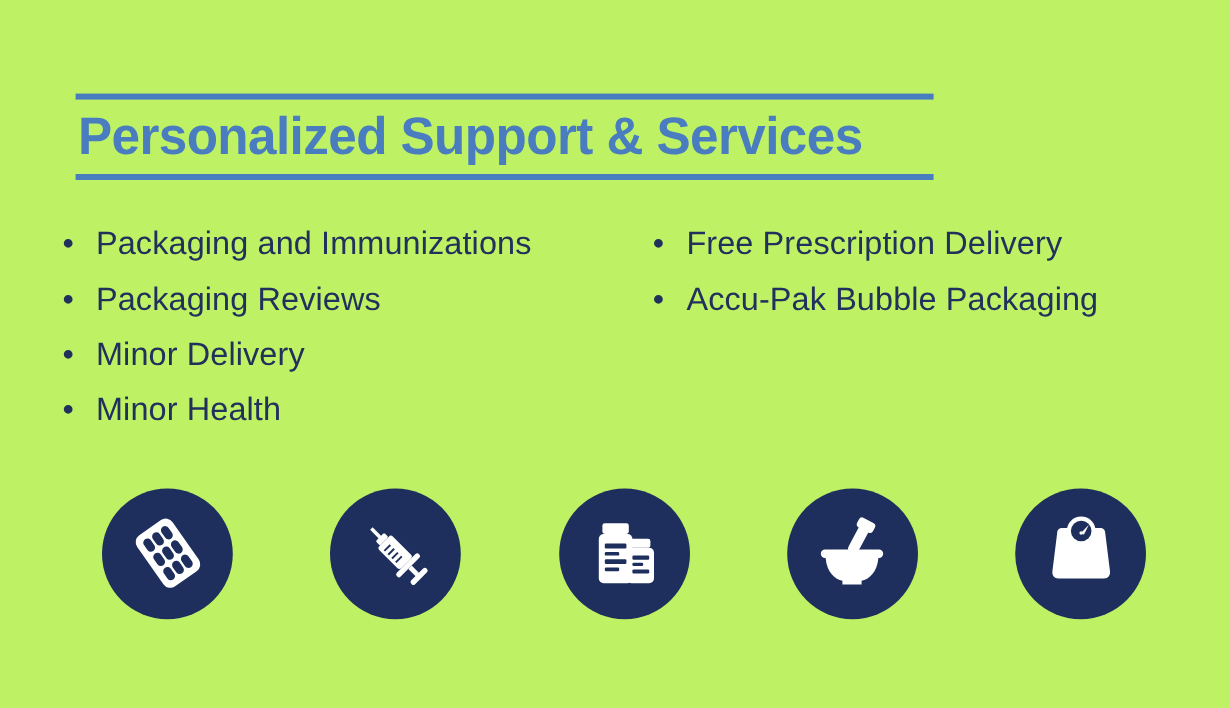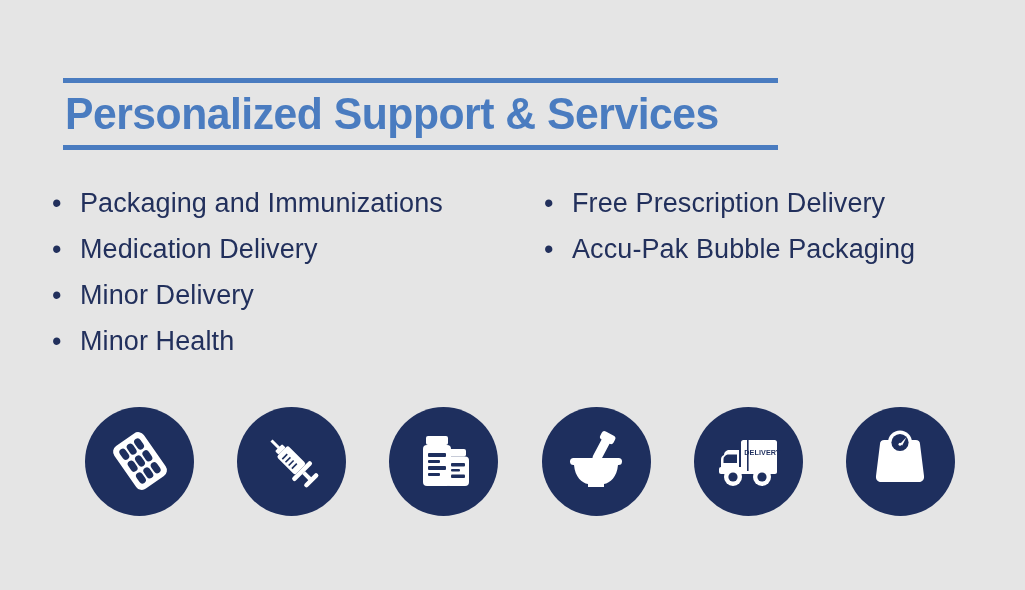--- a/index.html
+++ b/index.html
@@ -12,21 +12,21 @@
     height: 590px;
     position: relative;
     overflow: hidden;
     font-family: "Liberation Sans", sans-serif;
     -webkit-font-smoothing: antialiased;
   }
 
   .slide {
     position: absolute;
     inset: 0;
-    background: #e5e5e5;
+    background: #bef264;
   }
 
   
   .title-block {
     position: absolute;
     left: 63px;
     top: 78px;
     width: 715px;
   }
   .rule {
@@ -122,21 +122,21 @@
   <div class="bullets">
 
     <div class="col-left">
       <ul class="bullet-list">
         <li>
           <span class="bullet-dot">•</span>
           <span class="bullet-label">Packaging and Immunizations</span>
         </li>
         <li>
           <span class="bullet-dot">•</span>
-          <span class="bullet-label">Medication Delivery</span>
+          <span class="bullet-label">Packaging Reviews</span>
         </li>
         <li>
           <span class="bullet-dot">•</span>
           <span class="bullet-label">Minor Delivery</span>
         </li>
         <li>
           <span class="bullet-dot">•</span>
           <span class="bullet-label">Minor Health</span>
         </li>
       </ul>
@@ -247,46 +247,20 @@
             </g>
 
             <rect x="7" y="30" width="52" height="7" rx="3.5"></rect>
 
             <path d="M11 37 L55 37 C54 49 47 55 41 56 L41 59 L25 59 L25 56 C19 55 12 49 11 37 Z"></path>
           </g>
         </svg>
       </span>
     </div>
 
-    <div class="icon-circle">
-      <span>
-        <svg width="68" height="68" viewBox="0 0 68 68" aria-hidden="true">
-          <g fill="#ffffff">
-
-            <rect x="27" y="13" width="36" height="33" rx="2.5"></rect>
-
-            <path d="M10 28 C10 25 12 24 14 23 L25 23 L25 46 L7 46 L7 33 C7 30 8 29 10 28 Z"></path>
-            <rect x="5" y="40" width="58" height="7" rx="2"></rect>
-          </g>
-
-          <path d="M13.5 27.5 L23 27.5 L23 36 L9.5 36 L9.5 32 C9.5 30 11 28.5 13.5 27.5 Z" fill="#1e2f5e"></path>
-
-          <rect x="33" y="13" width="1.6" height="31" fill="#1e2f5e"></rect>
-
-          <text x="48.5" y="27.5" text-anchor="middle" font-family="Liberation Sans, sans-serif" font-size="7.2" font-weight="bold" letter-spacing="0.1" fill="#1e2f5e">DELIVERY</text>
-
-          <g>
-            <circle cx="19" cy="50" r="9" fill="#ffffff"></circle>
-            <circle cx="19" cy="50" r="4.6" fill="#1e2f5e"></circle>
-            <circle cx="48" cy="50" r="9" fill="#ffffff"></circle>
-            <circle cx="48" cy="50" r="4.6" fill="#1e2f5e"></circle>
-          </g>
-        </svg>
-      </span>
-    </div>
 
     <div class="icon-circle">
       <span>
         <svg width="62" height="62" viewBox="0 0 62 62" aria-hidden="true">
 
           <path d="M11 14 C11 11.5 12.8 10 15.2 10 L46.8 10 C49.2 10 51 11.5 51 14 L55 46 C55.4 49.5 53.4 52 50 52 L12 52 C8.6 52 6.6 49.5 7 46 Z" fill="#ffffff"></path>
 
           <circle cx="31" cy="12.5" r="12" fill="#ffffff"></circle>
 
           <circle cx="31" cy="12.5" r="8.6" fill="#1e2f5e"></circle>

